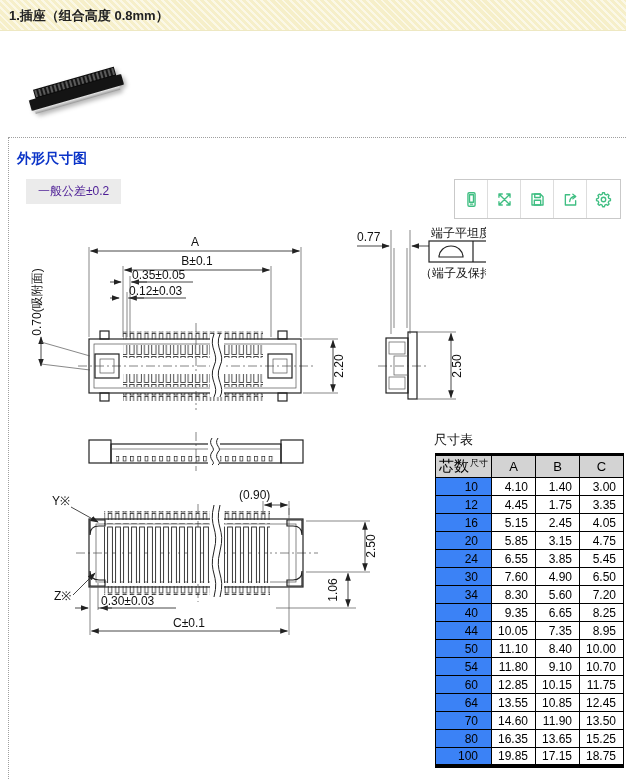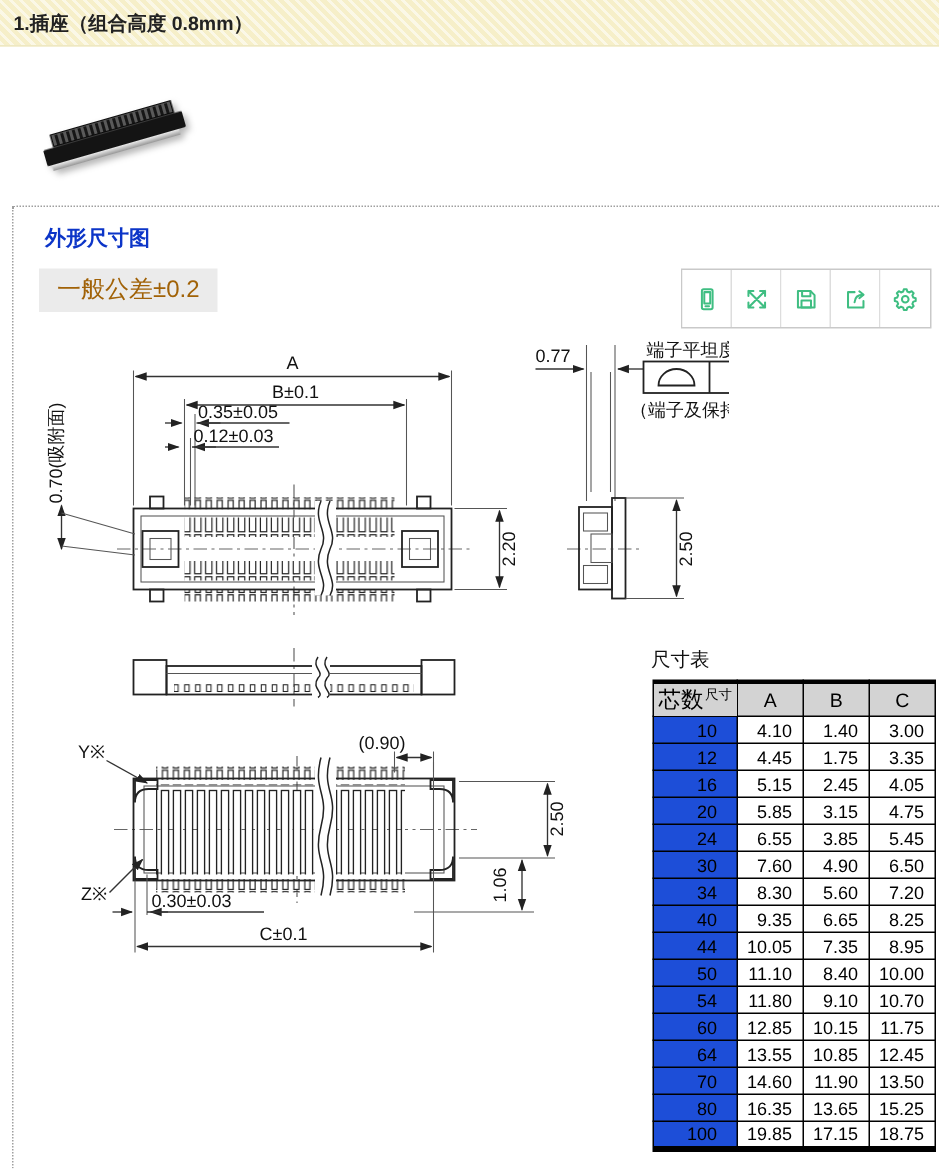--- a/index.html
+++ b/index.html
@@ -18,23 +18,23 @@
   .ph-rot{position:absolute;left:4px;top:22px;width:96px;height:26px;
     transform:rotate(-16deg);filter:drop-shadow(2px 3px 2px rgba(0,0,0,.28));}
   .c-top{margin-left:7px;width:82px;height:7px;border:1px solid #0a0a0a;
     background:repeating-linear-gradient(90deg,#5a5a5a 0 2px,#161616 2px 4px);}
   .c-mid{width:96px;height:11px;background:#141414;border-radius:1px;}
   .c-bot{margin-left:3px;width:88px;height:4px;background:linear-gradient(#ececec,#969696);}
 
   
   .panel{position:absolute;left:8px;top:137px;width:618px;height:642px;
     border-top:1px dotted #9f9f9f;border-left:1px dotted #9f9f9f;box-sizing:border-box;}
-  .sec-title{position:absolute;left:21px;top:12px;font-size:14px;font-weight:bold;color:#0c35c8;}
-  .chip{position:absolute;left:17px;top:41px;background:#ebebeb;color:#a16207;
-    font-size:16px;padding:4px 12px;}
+  .sec-title{position:absolute;left:8px;top:12px;font-size:14px;font-weight:bold;color:#0c35c8;}
+  .chip{position:absolute;left:17px;top:41px;background:#ebebeb;color:#4c1d95;
+    font-size:12px;padding:4px 12px;}
 
   
   .toolbar{position:absolute;right:5px;top:41px;height:38px;display:flex;
     border:1px solid #c9c9c9;background:#fff;}
   .tb{width:33px;height:38px;display:flex;align-items:center;justify-content:center;
     border:none;border-right:1px solid #ddd;background:#fff;padding:0;cursor:pointer;}
   .tb:last-child{border-right:none;}
   .tb svg{stroke:#3fbe82;fill:none;stroke-width:1.7;stroke-linecap:round;stroke-linejoin:round;}
 
   
@@ -47,21 +47,21 @@
   .brk{stroke:#222;stroke-width:1;fill:none;}
 
   
   .tbl-title{position:absolute;left:425px;top:293px;font-size:13px;color:#111;font-family:Liberation Serif, serif;}
   .size-table{position:absolute;left:426px;top:315px;border-collapse:collapse;
     table-layout:fixed;width:188px;background:#fff;
     border-top:3px solid #000;border-bottom:4px solid #000;}
   .size-table th,.size-table td{border:1px solid #000;font-weight:normal;
     font-size:12px;color:#000;padding:0 7px 0 0;text-align:right;height:18px;box-sizing:border-box;}
   .size-table thead th{background:#d3d3d3;text-align:center;padding:0;font-size:13px;height:23px;}
-  .size-table tbody th{background:#1d4ed8;padding-right:13px;}
+  .size-table tbody th{background:#3b82f6;padding-right:13px;}
   th.corner{position:relative;background-color:#d3d3d3;
     background-image:linear-gradient(to bottom right,transparent calc(50% - .7px),#000 calc(50% - .7px),#000 calc(50% + .7px),transparent calc(50% + .7px));}
   th.corner .ct{position:absolute;top:1px;right:3px;font-size:9px;}
   th.corner .cb{position:absolute;bottom:1px;left:3px;font-size:15px;}
   .col-pins{width:56px;} .col-a{width:44px;} .col-b{width:44px;} .col-c{width:44px;}
 </style>
 </head>
 <body>
 
 <div class="page">

